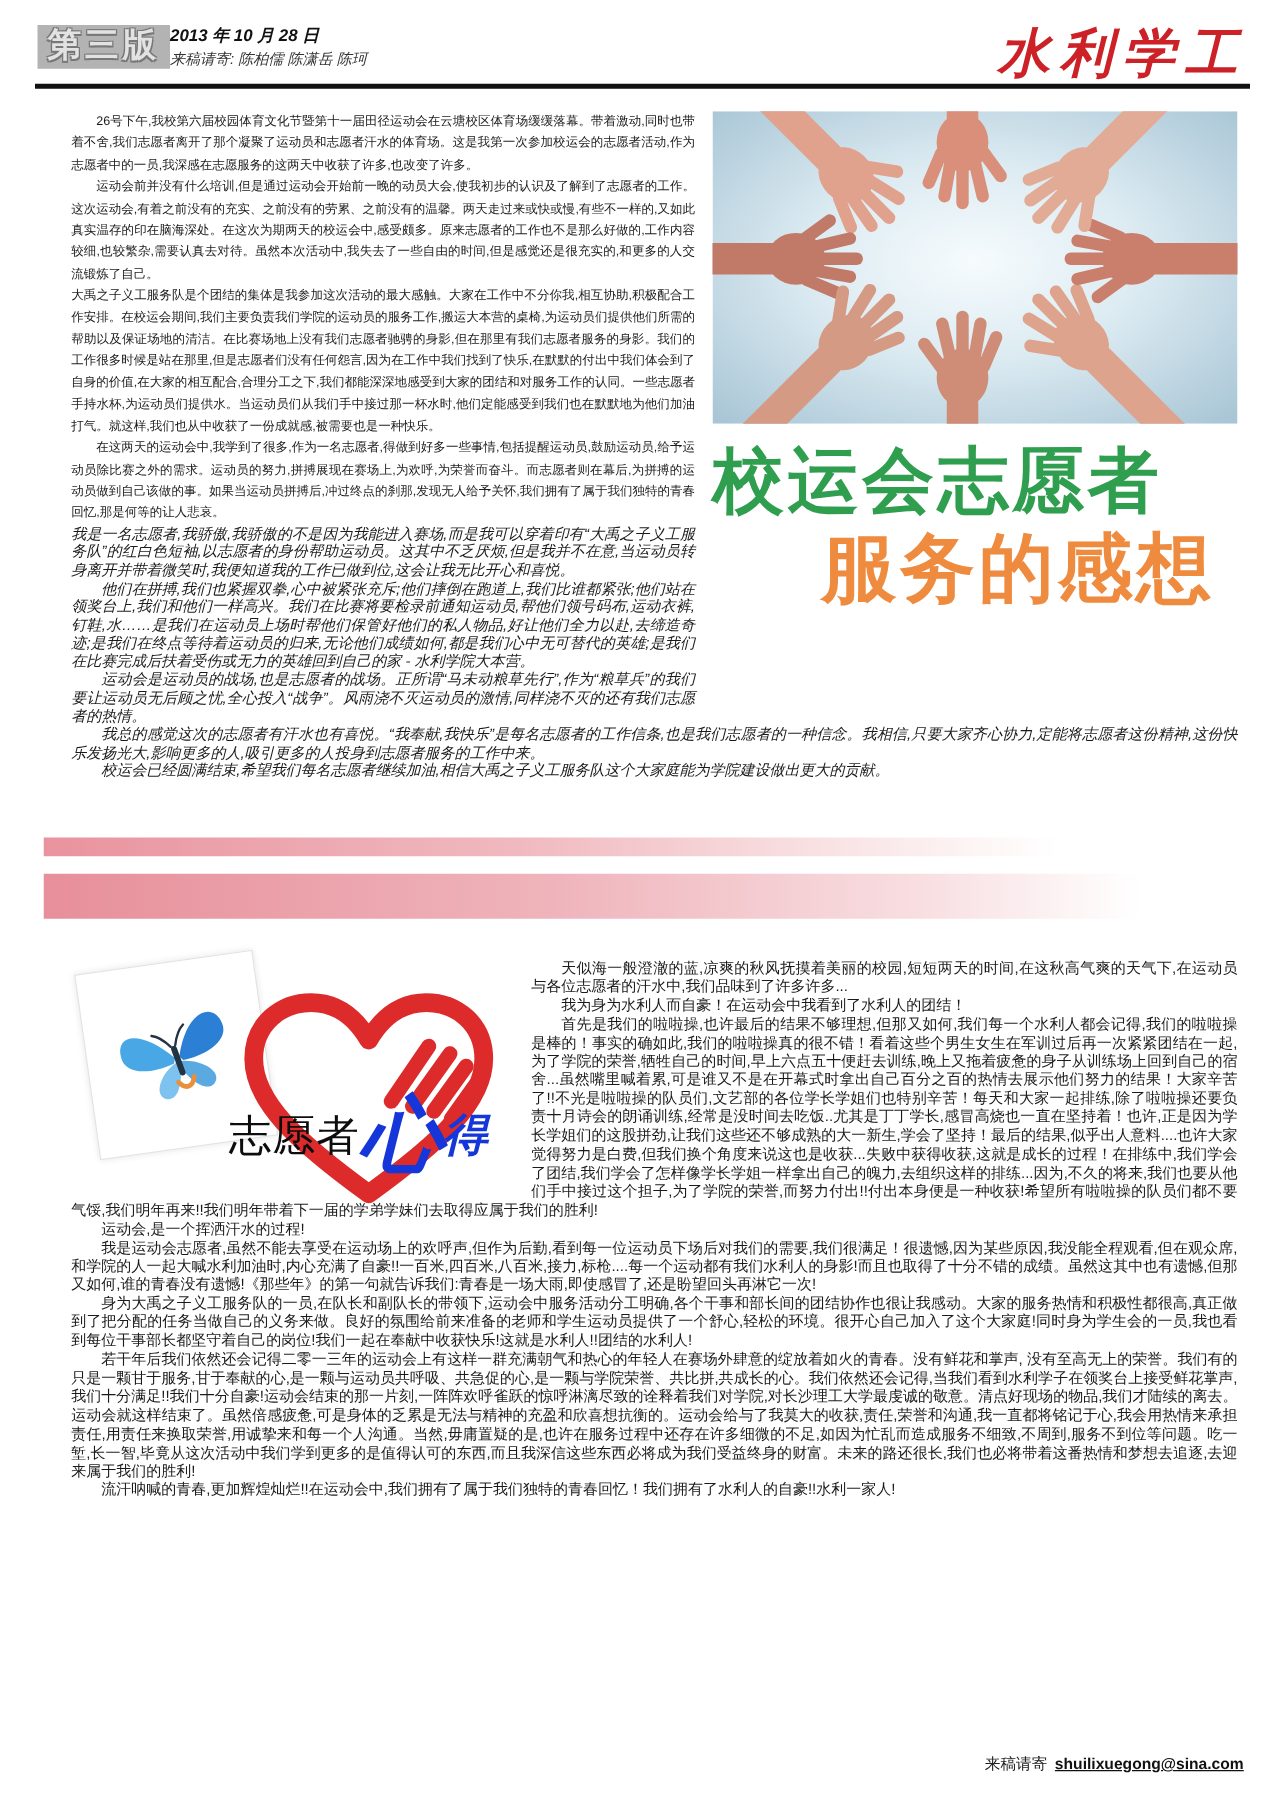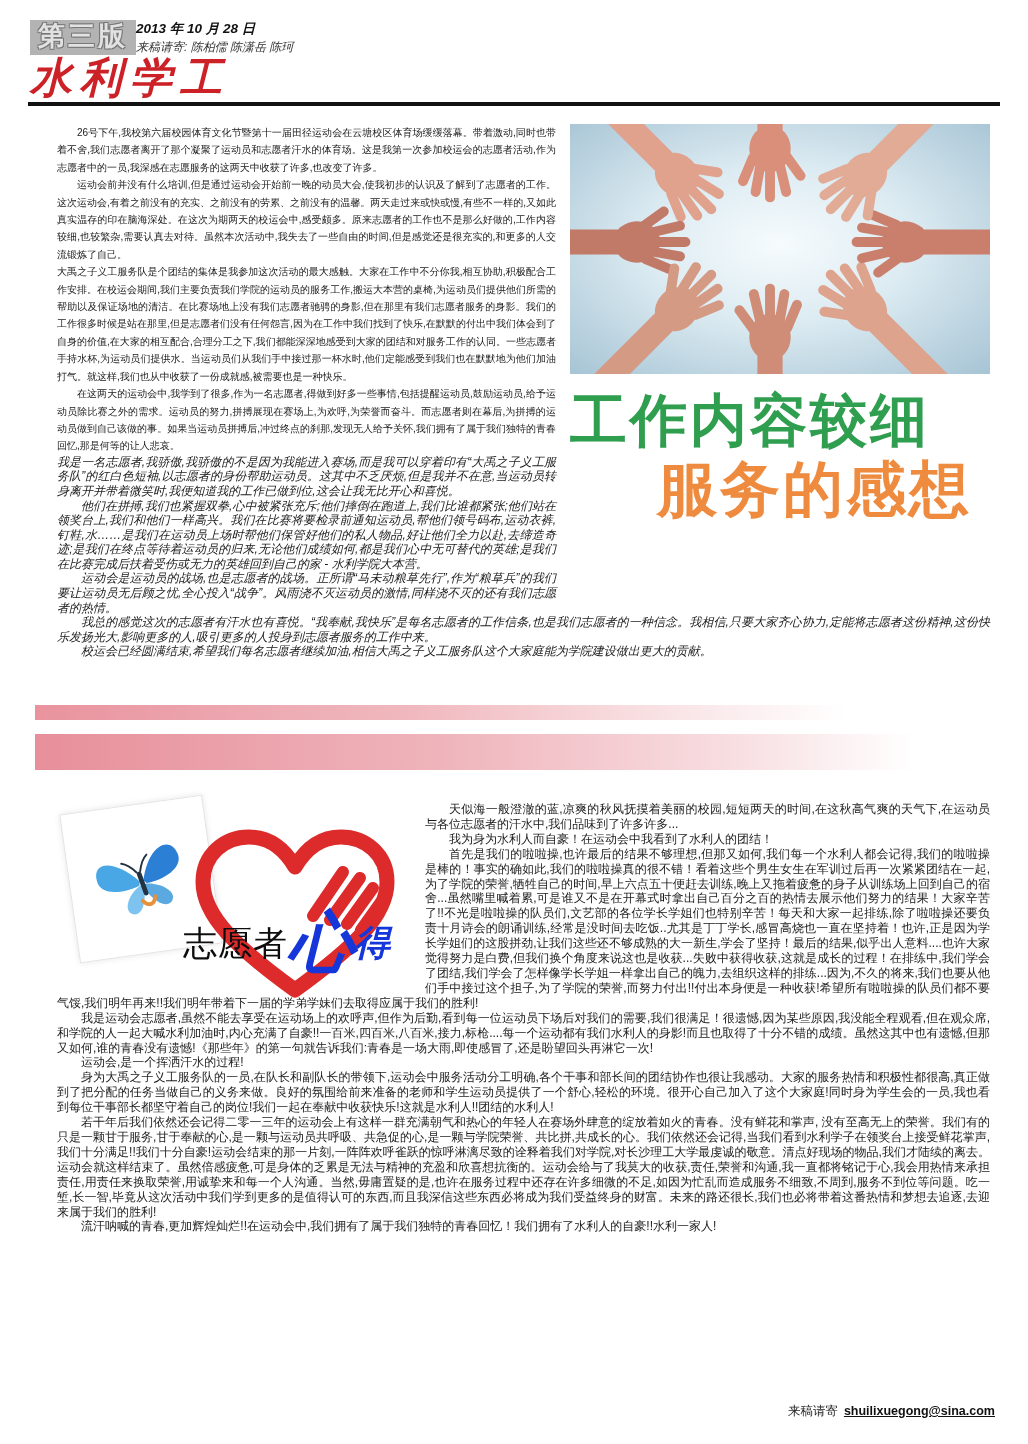--- a/index.html
+++ b/index.html
@@ -1,21 +1,21 @@
 <!DOCTYPE html>
 <html><head>
 <meta charset="utf-8">
 <style>
   html,body{margin:0;padding:0;background:#ffffff;}
   body{font-family:"Liberation Sans", sans-serif; color:#1a1a1a;}
   .page{position:relative;width:1028px;min-height:1444px;background:#ffffff;overflow:hidden;}
 
   
   .header{display:flex;justify-content:space-between;align-items:flex-start;
-          padding:20px 30px 0 30px;flex-direction:column;}
+          padding:20px 30px 0 30px;}
   .header-left{display:flex;align-items:flex-start;}
   .page-label{background:#b3b3b3;color:#e2e2e2;font-weight:bold;font-size:27px;
               letter-spacing:3px;padding:2px 8px 3px 8px;line-height:1.1;
               text-shadow:1px 1px 0 #787878,-1px -1px 0 #787878,1px -1px 0 #787878,-1px 1px 0 #787878;}
   .header-meta{display:flex;flex-direction:column;font-style:italic;}
   .date-line{font-size:13.5px;font-weight:bold;color:#111;line-height:17px;}
   .editors-line{font-size:12px;color:#333;line-height:16px;margin-top:2px;}
   .masthead{color:#cc2127;font-size:42px;font-weight:bold;font-style:italic;
             letter-spacing:8px;font-family:"DejaVu Serif", serif;line-height:1;
             margin-top:2px;}
@@ -107,21 +107,21 @@
         <use href="#hand" color="#dda38c" transform="translate(290,180) scale(0.9) rotate(-45)"></use>
         <use href="#hand" color="#c97f6c" transform="translate(328,118) scale(0.9) rotate(-90)"></use>
         <use href="#hand" color="#e2ab96" transform="translate(290,56) scale(0.9) rotate(-135)"></use>
         <use href="#hand" color="#d98f7a" transform="translate(200,32) scale(0.9) rotate(180)"></use>
         <use href="#hand" color="#e0a18d" transform="translate(112,56) scale(0.9) rotate(135)"></use>
         <use href="#hand" color="#c27a68" transform="translate(74,118) scale(0.9) rotate(90)"></use>
         <use href="#hand" color="#d59a84" transform="translate(112,180) scale(0.9) rotate(45)"></use>
       </svg>
 
       <div class="a1-title">
-        <span class="t1">工作内容较细</span>
+        <span class="t1">校运会志愿者</span>
         <span class="t2">服务的感想</span>
       </div>
     </div>
 
     <p class="col-p">26号下午,我校第六届校园体育文化节暨第十一届田径运动会在云塘校区体育场缓缓落幕。带着激动,同时也带着不舍,我们志愿者离开了那个凝聚了运动员和志愿者汗水的体育场。这是我第一次参加校运会的志愿者活动,作为志愿者中的一员,我深感在志愿服务的这两天中收获了许多,也改变了许多。</p>
     <p class="col-p">运动会前并没有什么培训,但是通过运动会开始前一晚的动员大会,使我初步的认识及了解到了志愿者的工作。这次运动会,有着之前没有的充实、之前没有的劳累、之前没有的温馨。两天走过来或快或慢,有些不一样的,又如此真实温存的印在脑海深处。在这次为期两天的校运会中,感受颇多。原来志愿者的工作也不是那么好做的,工作内容较细,也较繁杂,需要认真去对待。虽然本次活动中,我失去了一些自由的时间,但是感觉还是很充实的,和更多的人交流锻炼了自己。</p>
     <p class="col-p no-indent">大禹之子义工服务队是个团结的集体是我参加这次活动的最大感触。大家在工作中不分你我,相互协助,积极配合工作安排。在校运会期间,我们主要负责我们学院的运动员的服务工作,搬运大本营的桌椅,为运动员们提供他们所需的帮助以及保证场地的清洁。在比赛场地上没有我们志愿者驰骋的身影,但在那里有我们志愿者服务的身影。我们的工作很多时候是站在那里,但是志愿者们没有任何怨言,因为在工作中我们找到了快乐,在默默的付出中我们体会到了自身的价值,在大家的相互配合,合理分工之下,我们都能深深地感受到大家的团结和对服务工作的认同。一些志愿者手持水杯,为运动员们提供水。当运动员们从我们手中接过那一杯水时,他们定能感受到我们也在默默地为他们加油打气。就这样,我们也从中收获了一份成就感,被需要也是一种快乐。</p>
     <p class="col-p">在这两天的运动会中,我学到了很多,作为一名志愿者,得做到好多一些事情,包括提醒运动员,鼓励运动员,给予运动员除比赛之外的需求。运动员的努力,拼搏展现在赛场上,为欢呼,为荣誉而奋斗。而志愿者则在幕后,为拼搏的运动员做到自己该做的事。如果当运动员拼搏后,冲过终点的刹那,发现无人给予关怀,我们拥有了属于我们独特的青春回忆,那是何等的让人悲哀。</p>
 
     <p class="wide-p no-indent">我是一名志愿者,我骄傲,我骄傲的不是因为我能进入赛场,而是我可以穿着印有“大禹之子义工服务队”的红白色短袖,以志愿者的身份帮助运动员。这其中不乏厌烦,但是我并不在意,当运动员转身离开并带着微笑时,我便知道我的工作已做到位,这会让我无比开心和喜悦。</p>
@@ -166,22 +166,22 @@
         </svg>
         <div class="logo-text">
           <span class="lt-black">志愿者</span><span class="lt-big">心</span><span class="lt-small">得</span>
         </div>
       </div>
     </div>
 
     <p class="a2-p">天似海一般澄澈的蓝,凉爽的秋风抚摸着美丽的校园,短短两天的时间,在这秋高气爽的天气下,在运动员与各位志愿者的汗水中,我们品味到了许多许多...</p>
     <p class="a2-p">我为身为水利人而自豪！在运动会中我看到了水利人的团结！</p>
     <p class="a2-p">首先是我们的啦啦操,也许最后的结果不够理想,但那又如何,我们每一个水利人都会记得,我们的啦啦操是棒的！事实的确如此,我们的啦啦操真的很不错！看着这些个男生女生在军训过后再一次紧紧团结在一起,为了学院的荣誉,牺牲自己的时间,早上六点五十便赶去训练,晚上又拖着疲惫的身子从训练场上回到自己的宿舍...虽然嘴里喊着累,可是谁又不是在开幕式时拿出自己百分之百的热情去展示他们努力的结果！大家辛苦了!!不光是啦啦操的队员们,文艺部的各位学长学姐们也特别辛苦！每天和大家一起排练,除了啦啦操还要负责十月诗会的朗诵训练,经常是没时间去吃饭..尤其是丁丁学长,感冒高烧也一直在坚持着！也许,正是因为学长学姐们的这股拼劲,让我们这些还不够成熟的大一新生,学会了坚持！最后的结果,似乎出人意料....也许大家觉得努力是白费,但我们换个角度来说这也是收获...失败中获得收获,这就是成长的过程！在排练中,我们学会了团结,我们学会了怎样像学长学姐一样拿出自己的魄力,去组织这样的排练...因为,不久的将来,我们也要从他们手中接过这个担子,为了学院的荣誉,而努力付出!!付出本身便是一种收获!希望所有啦啦操的队员们都不要气馁,我们明年再来!!我们明年带着下一届的学弟学妹们去取得应属于我们的胜利!</p>
+    <p class="a2-p">运动会,是一个挥洒汗水的过程!</p>
     <p class="a2-p">我是运动会志愿者,虽然不能去享受在运动场上的欢呼声,但作为后勤,看到每一位运动员下场后对我们的需要,我们很满足！很遗憾,因为某些原因,我没能全程观看,但在观众席,和学院的人一起大喊水利加油时,内心充满了自豪!!一百米,四百米,八百米,接力,标枪....每一个运动都有我们水利人的身影!而且也取得了十分不错的成绩。虽然这其中也有遗憾,但那又如何,谁的青春没有遗憾!《那些年》的第一句就告诉我们:青春是一场大雨,即使感冒了,还是盼望回头再淋它一次!</p>
-    <p class="a2-p">运动会,是一个挥洒汗水的过程!</p>
     <p class="a2-p">身为大禹之子义工服务队的一员,在队长和副队长的带领下,运动会中服务活动分工明确,各个干事和部长间的团结协作也很让我感动。大家的服务热情和积极性都很高,真正做到了把分配的任务当做自己的义务来做。良好的氛围给前来准备的老师和学生运动员提供了一个舒心,轻松的环境。很开心自己加入了这个大家庭!同时身为学生会的一员,我也看到每位干事部长都坚守着自己的岗位!我们一起在奉献中收获快乐!这就是水利人!!团结的水利人!</p>
     <p class="a2-p">若干年后我们依然还会记得二零一三年的运动会上有这样一群充满朝气和热心的年轻人在赛场外肆意的绽放着如火的青春。没有鲜花和掌声, 没有至高无上的荣誉。我们有的只是一颗甘于服务,甘于奉献的心,是一颗与运动员共呼吸、共急促的心,是一颗与学院荣誉、共比拼,共成长的心。我们依然还会记得,当我们看到水利学子在领奖台上接受鲜花掌声,我们十分满足!!我们十分自豪!运动会结束的那一片刻,一阵阵欢呼雀跃的惊呼淋漓尽致的诠释着我们对学院,对长沙理工大学最虔诚的敬意。清点好现场的物品,我们才陆续的离去。运动会就这样结束了。虽然倍感疲惫,可是身体的乏累是无法与精神的充盈和欣喜想抗衡的。运动会给与了我莫大的收获,责任,荣誉和沟通,我一直都将铭记于心,我会用热情来承担责任,用责任来换取荣誉,用诚挚来和每一个人沟通。当然,毋庸置疑的是,也许在服务过程中还存在许多细微的不足,如因为忙乱而造成服务不细致,不周到,服务不到位等问题。吃一堑,长一智,毕竟从这次活动中我们学到更多的是值得认可的东西,而且我深信这些东西必将成为我们受益终身的财富。未来的路还很长,我们也必将带着这番热情和梦想去追逐,去迎来属于我们的胜利!</p>
     <p class="a2-p">流汗呐喊的青春,更加辉煌灿烂!!在运动会中,我们拥有了属于我们独特的青春回忆！我们拥有了水利人的自豪!!水利一家人!</p>
     <div class="clear"></div>
   </div>
 
   <div class="footer">
     <span>来稿请寄</span><a class="email" href="#">shuilixuegong@sina.com</a>
   </div>
 

